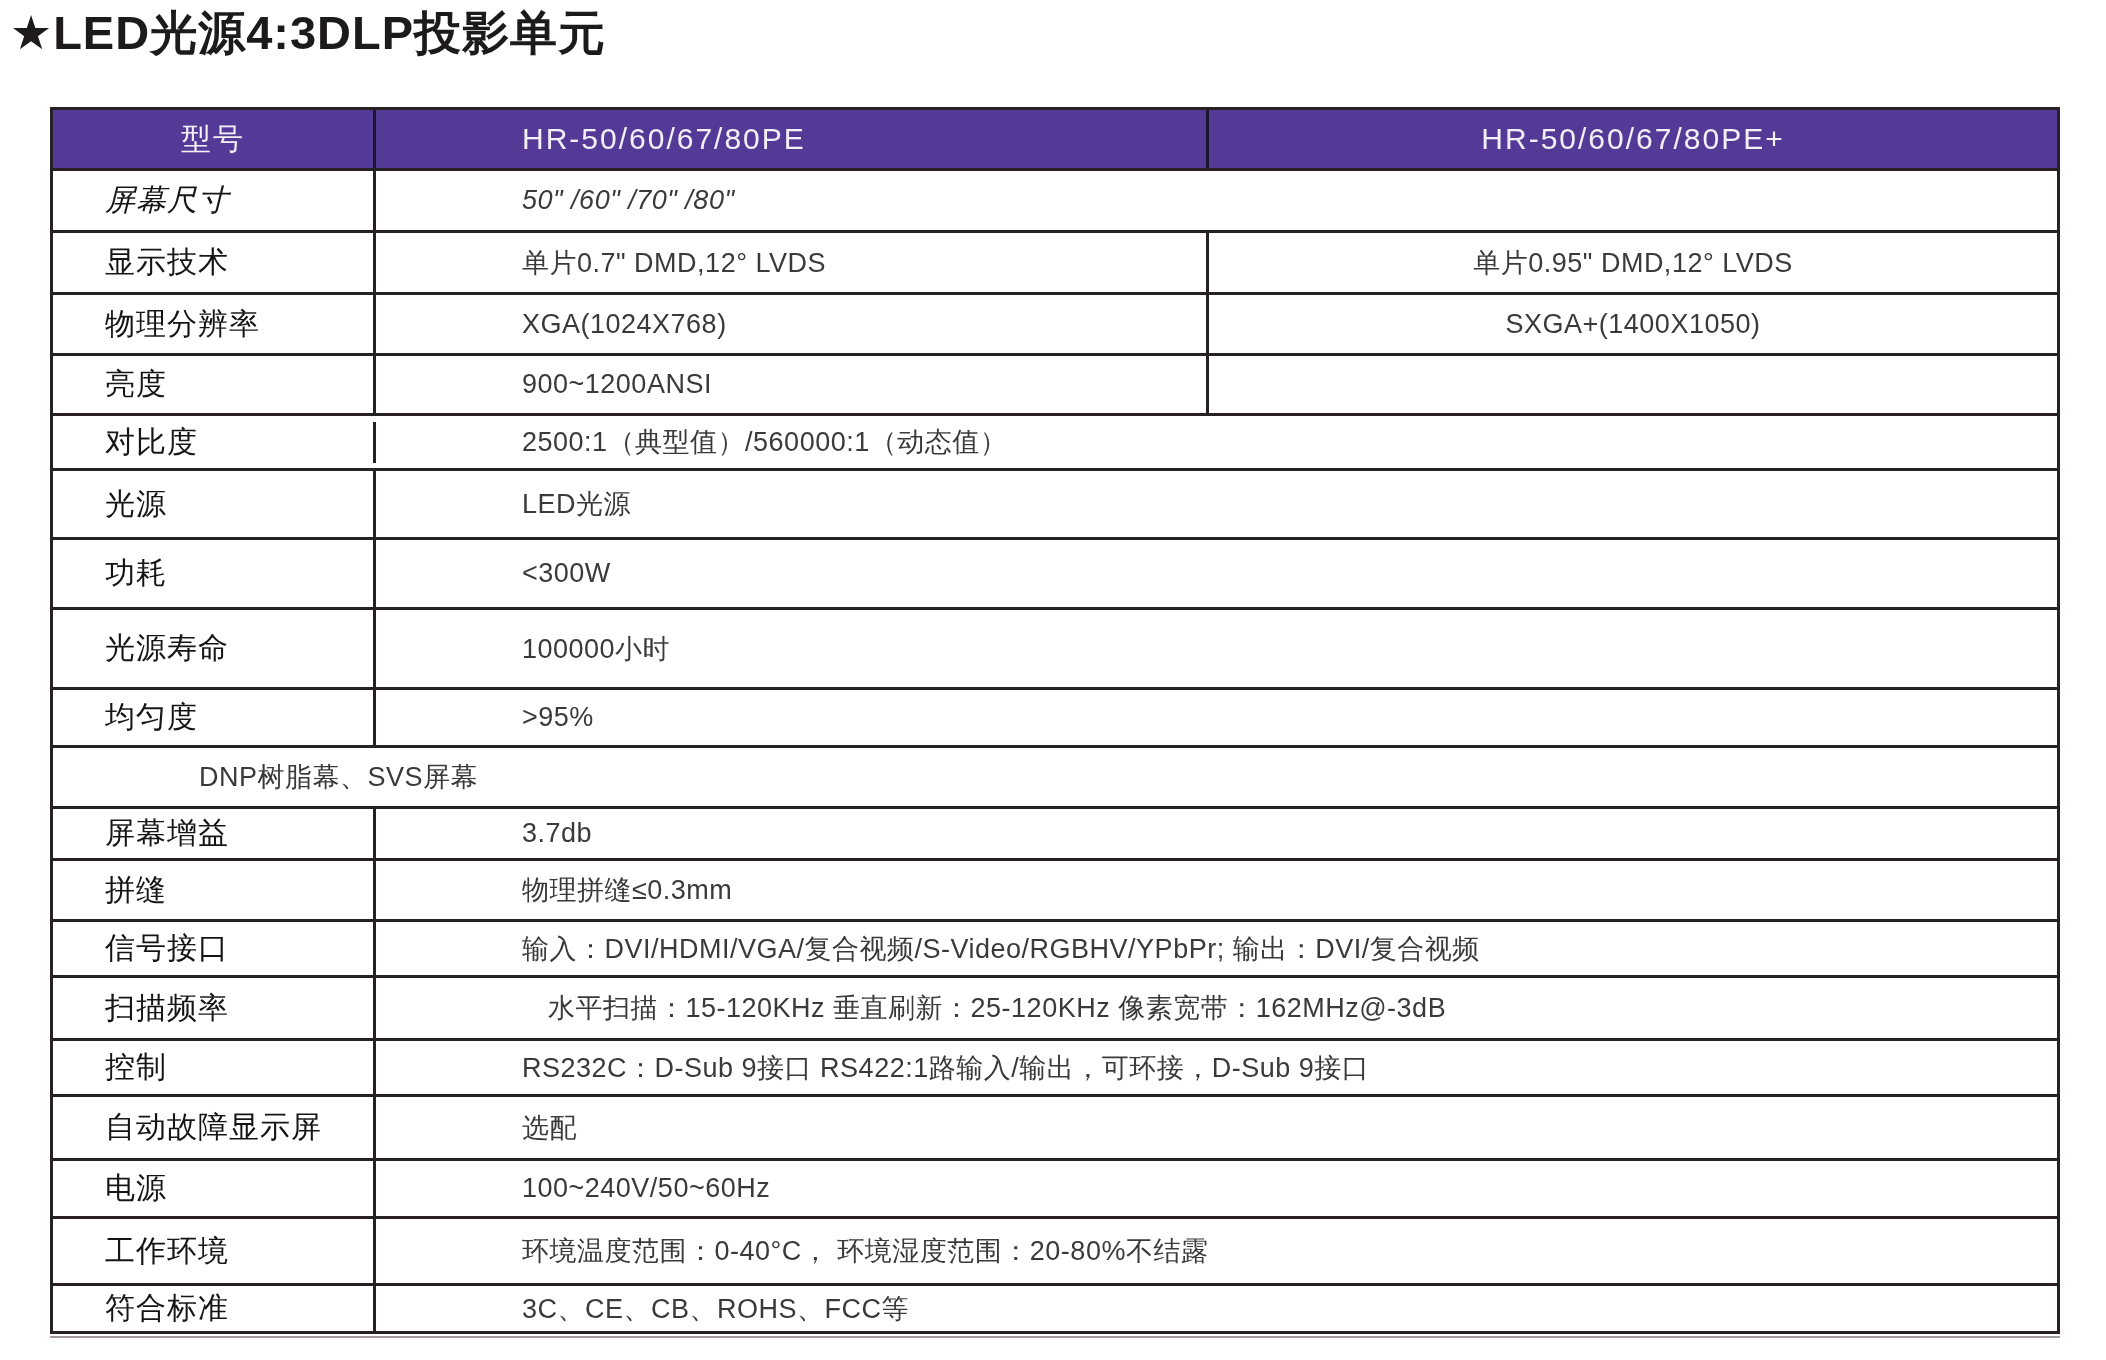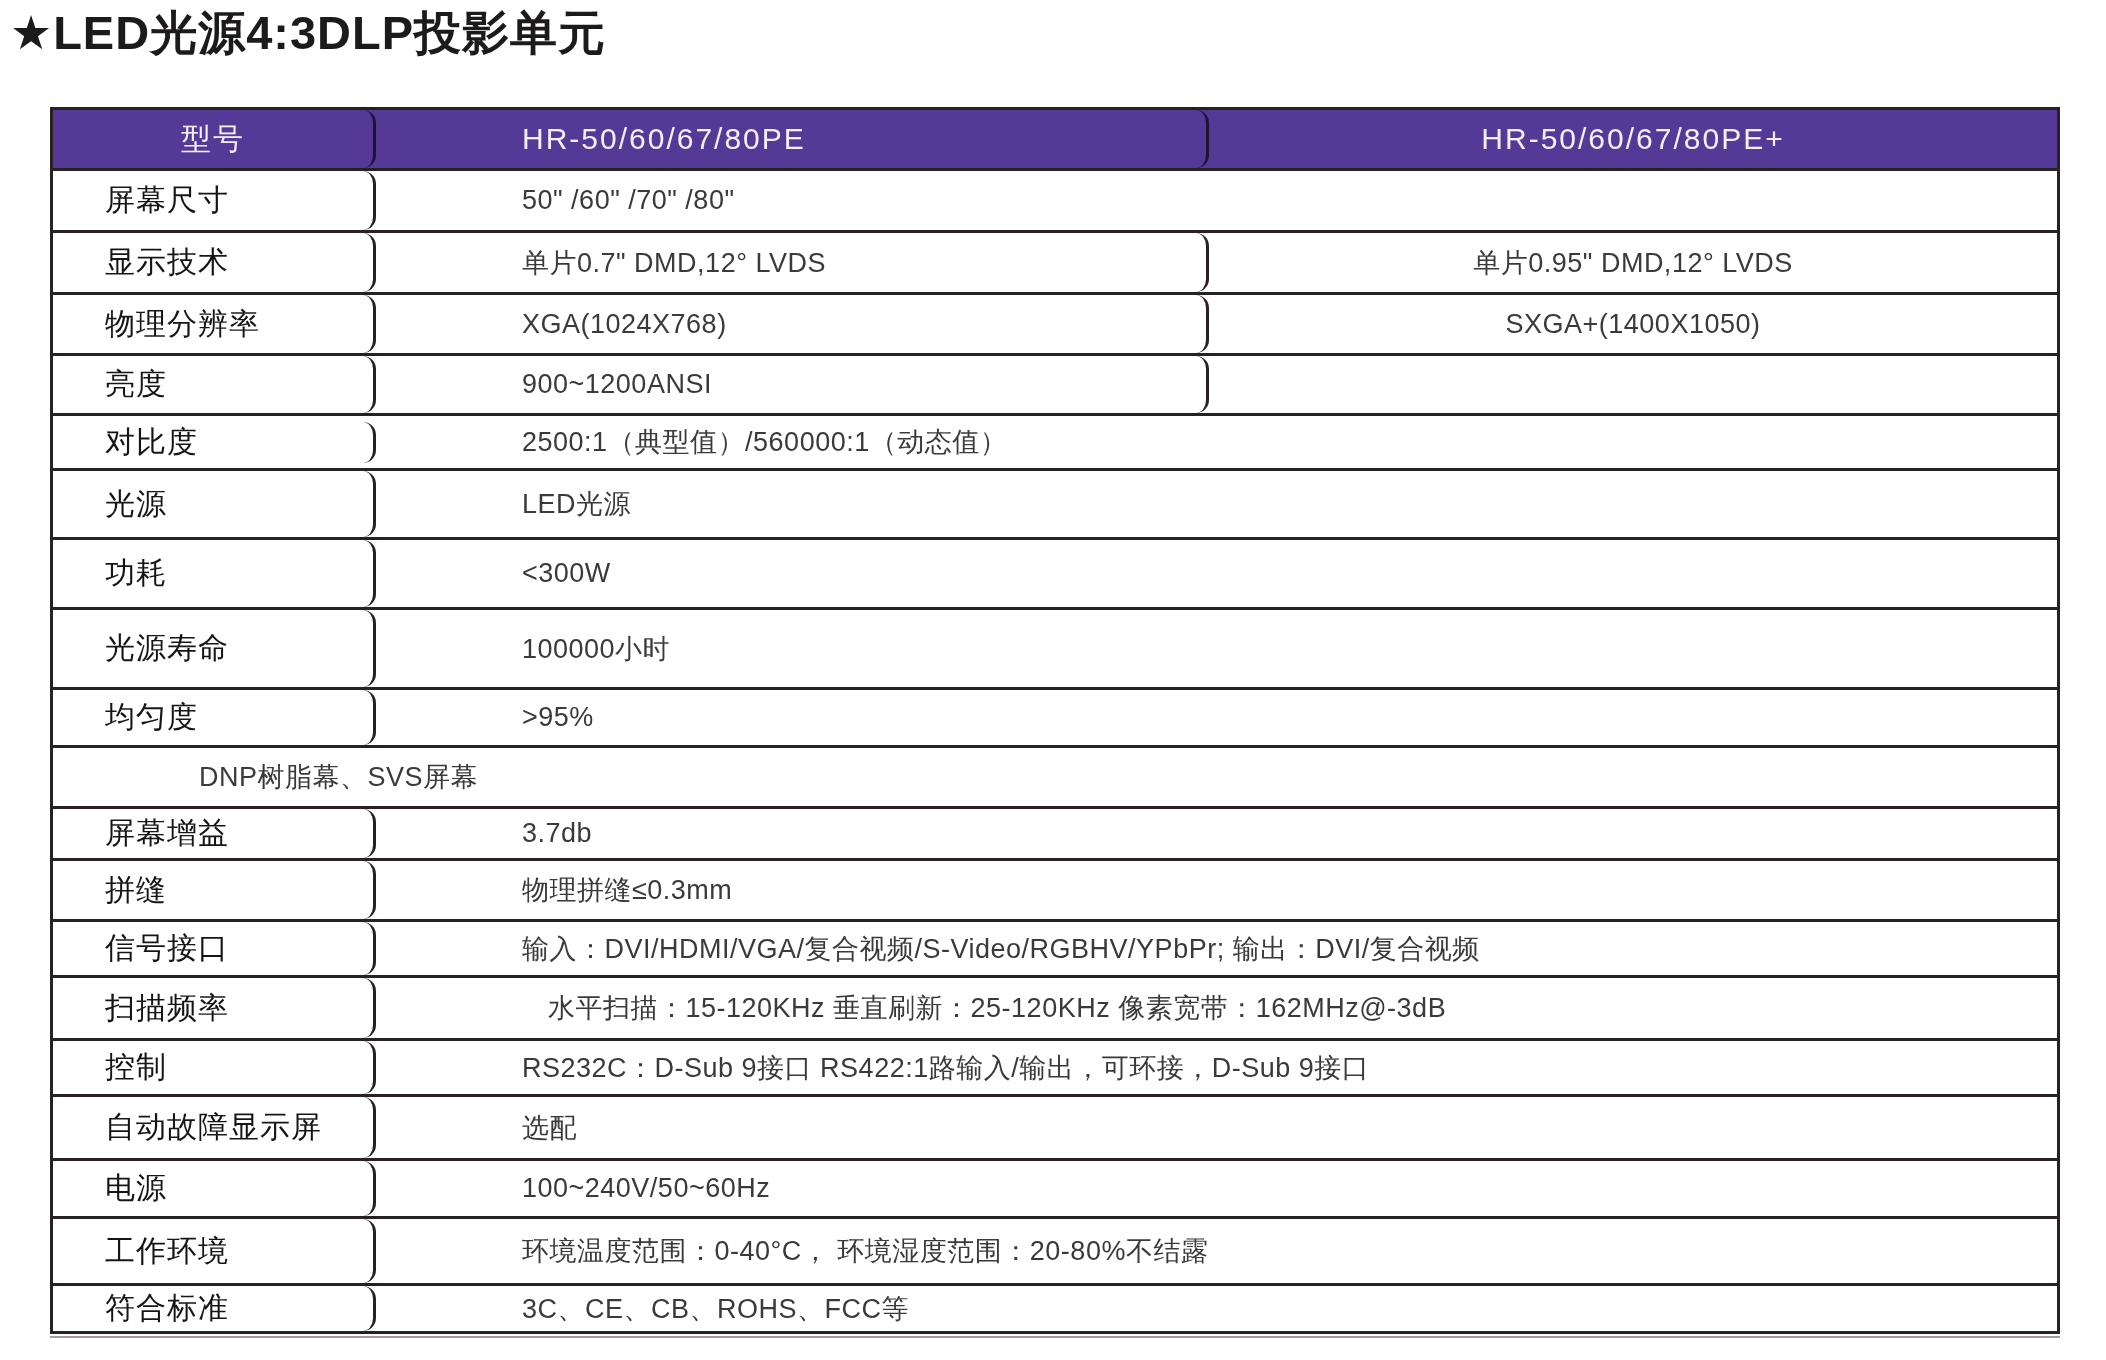--- a/index.html
+++ b/index.html
@@ -4,21 +4,21 @@
 <style>
   html,body{margin:0;padding:0;background:#ffffff;width:2106px;height:1360px;overflow:hidden;
     font-family:"Liberation Sans","DejaVu Sans",sans-serif;}
   .page{position:relative;width:2106px;height:1360px;background:#ffffff;}
   .title{position:absolute;left:10px;top:2px;font-size:47px;font-weight:bold;color:#1c1a1a;
     letter-spacing:1px;white-space:nowrap;}
   .spec-table{position:absolute;left:50px;top:107px;width:2010px;border:3px solid #272122;
     box-sizing:border-box;background:#ffffff;}
   .trow{display:flex;border-bottom:3px solid #272122;box-sizing:border-box;background:#ffffff;}
   .trow:last-child{border-bottom:none;}
-  .cell{display:flex;align-items:center;box-sizing:border-box;overflow:hidden;white-space:nowrap;border-radius:13px;}
+  .cell{display:flex;align-items:center;box-sizing:border-box;overflow:hidden;white-space:nowrap;}
   .label-cell{width:323px;min-width:323px;border-right:3px solid #272122;padding-left:52px;
     font-size:30px;color:#151515;font-weight:500;letter-spacing:1px;}
   .value-cell{font-size:27px;color:#3a3a3a;letter-spacing:0.5px;}
   .col2-cell{width:833px;min-width:833px;border-right:3px solid #272122;padding-left:146px;}
   .col3-cell{flex:1;justify-content:center;}
   .span-cell{flex:1;padding-left:146px;}
   .header-row{background:#543a96;height:61px;}
   .header-row .cell{font-size:30px;color:#f3eff6;letter-spacing:2px;font-weight:normal;}
   .header-row .h-col1{width:323px;min-width:323px;justify-content:center;
     border-right:3px solid #1b1630;}
@@ -34,21 +34,21 @@
 
   <div class="title">★LED光源4:3DLP投影单元</div>
 
   <div class="spec-table">
     <div class="trow header-row">
       <div class="cell h-col1">型号</div>
       <div class="cell h-col2">HR-50/60/67/80PE</div>
       <div class="cell h-col3">HR-50/60/67/80PE+</div>
     </div>
     <div>
-        <div class="trow" style="height: 62px;">
+        <div class="trow" style="height: 62px; font-style: italic;">
           <div class="cell label-cell">屏幕尺寸</div>
           <div class="cell value-cell span-cell">50" /60" /70" /80"</div>
         </div>
         <div class="trow" style="height: 62px;">
           <div class="cell label-cell">显示技术</div>
           <div class="cell value-cell col2-cell">单片0.7" DMD,12°  LVDS</div>
           <div class="cell value-cell col3-cell">单片0.95" DMD,12°  LVDS</div>
         </div>
         <div class="trow" style="height: 61px;">
           <div class="cell label-cell">物理分辨率</div>

